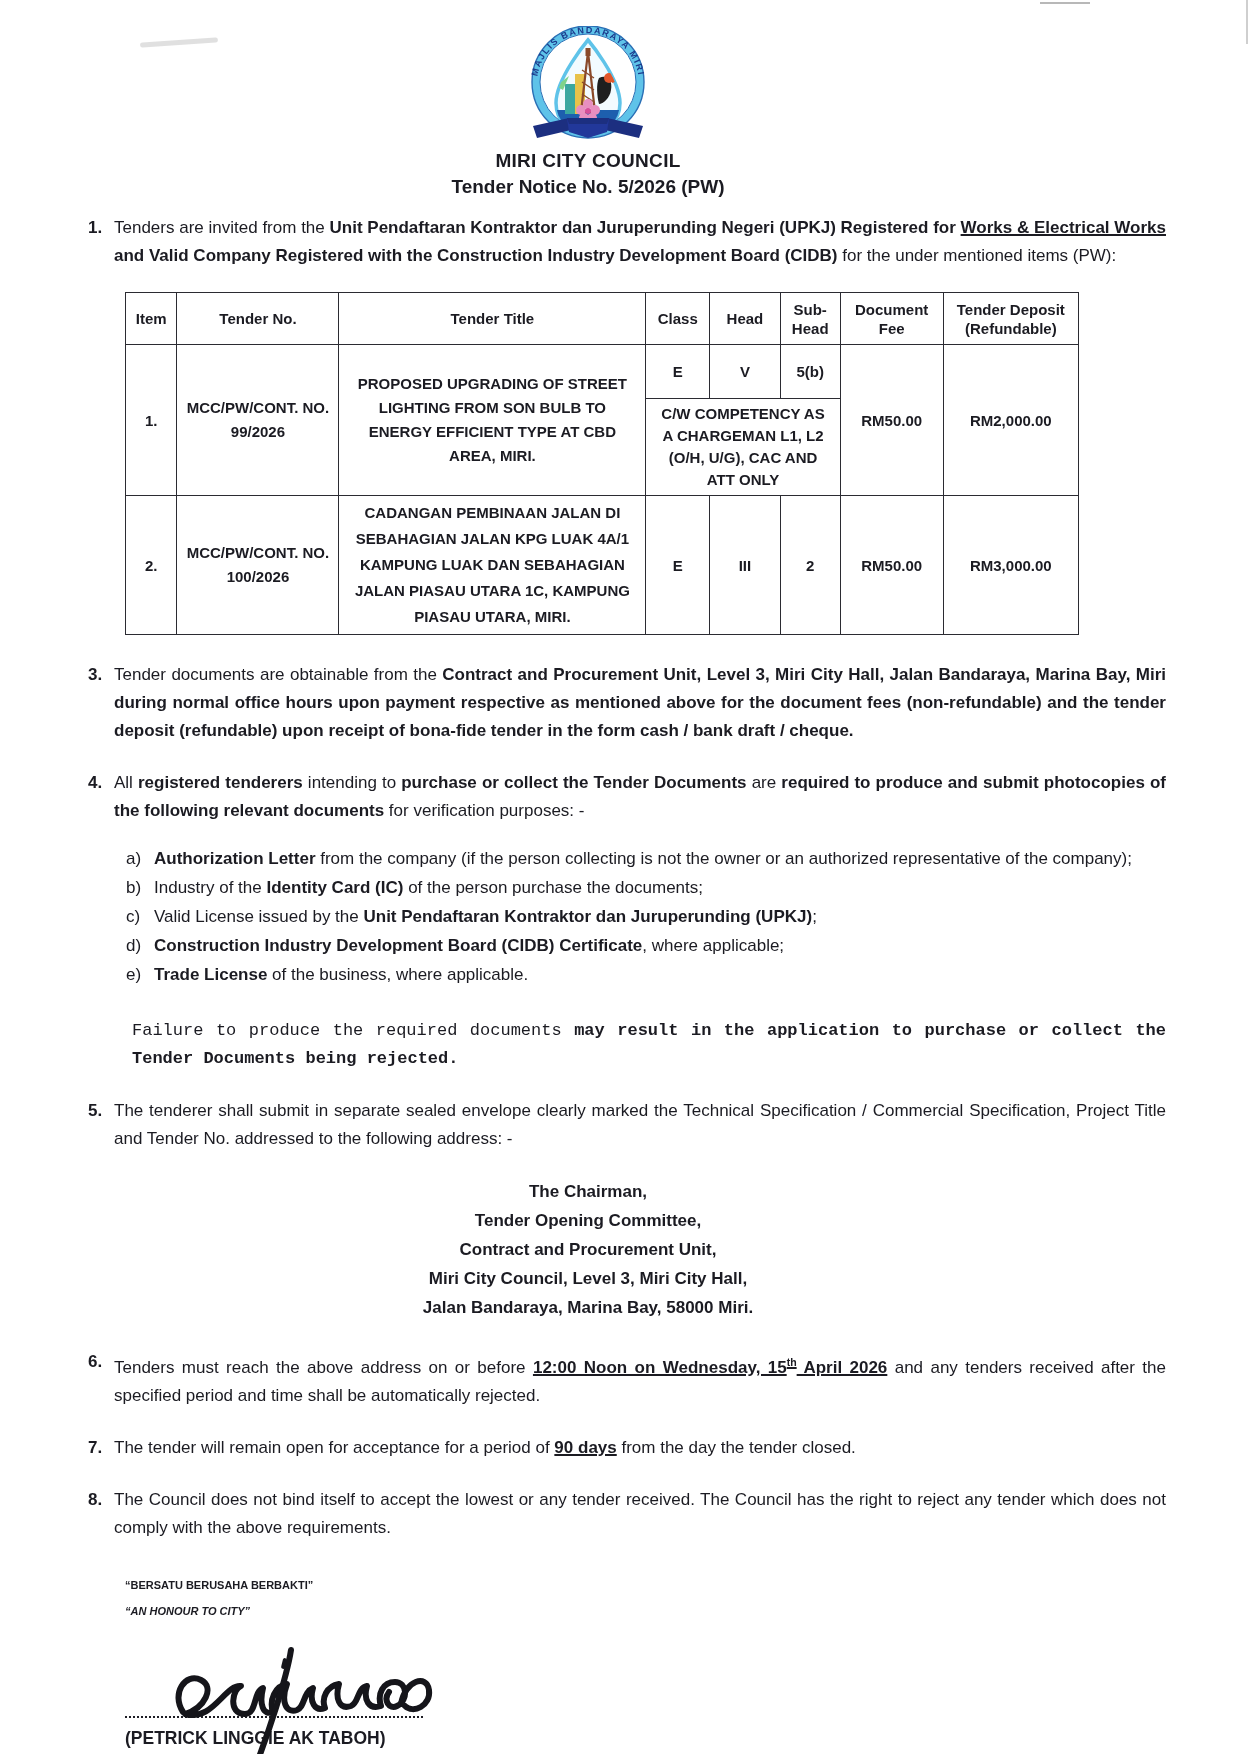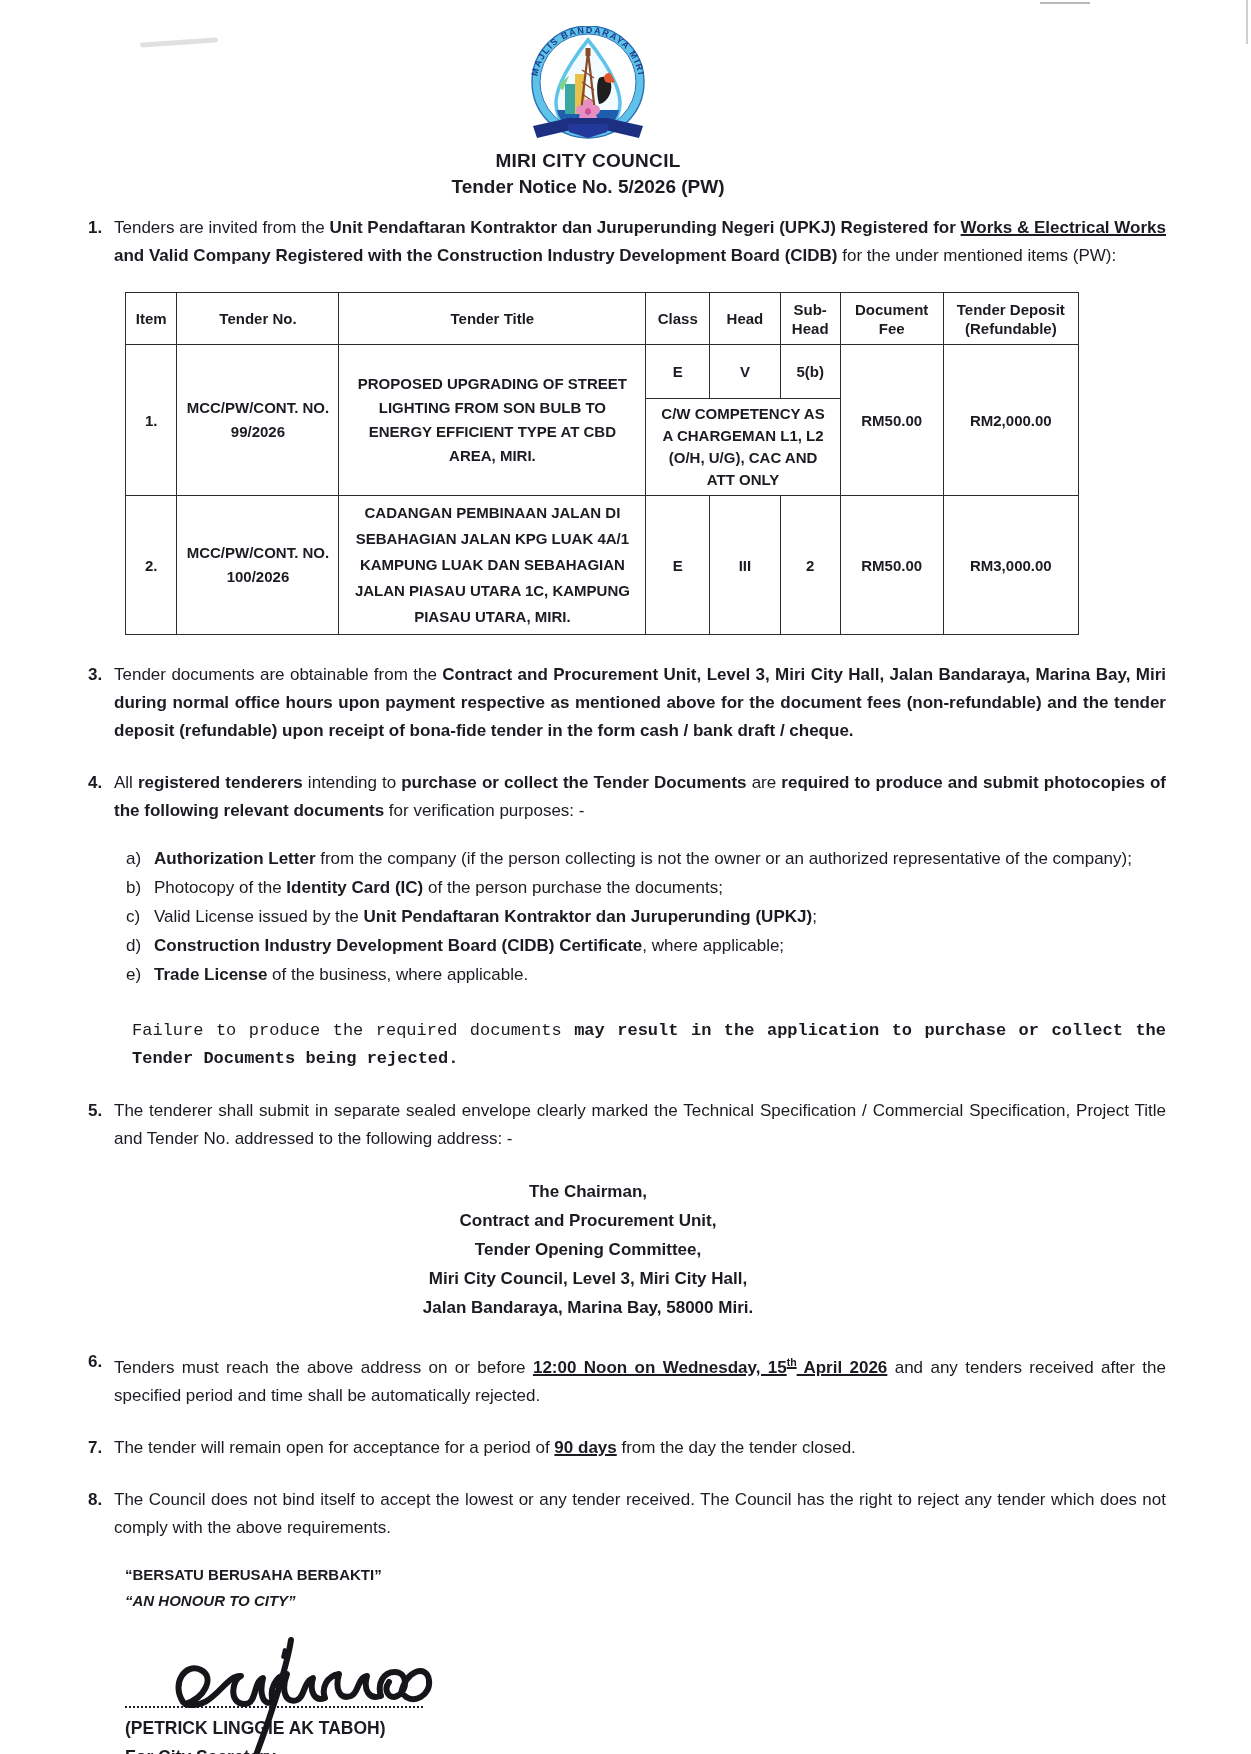--- a/index.html
+++ b/index.html
@@ -36,21 +36,21 @@
   tr.r2 td.cell-title { line-height:26px;margin-left:8px; }
   
   .doc-list { margin:20px 0 0 38px; font-size:17px; line-height:28px; }
   .doc-item { display:flex; margin-top:1px; }
   .doc-item .letter { flex:none; width:28px; }
   .doc-item .body { flex:1; }
   .failure-note { margin:28px 0 0 44px; font-size:17px; line-height:28px; text-align:justify;font-family:Liberation Mono, monospace; }
   
   .address { margin-top:24px; font-size:17px; font-weight:bold; line-height:29px; }
   
-  .motto { margin:20px 0 0 37px; font-size:15px; font-weight:bold; line-height:26px; }
+  .motto { margin:30px 0 0 37px; font-size:11px; font-weight:bold; line-height:26px; }
   .sig-area { position:relative; margin-left:37px; height:196px; }
   .pen-tick { position:absolute; left:157px; top:34px; width:4px; height:11px;
     background:#16161c; border-radius:2px; transform:rotate(14deg); }
   .pen-dash { position:absolute; left:147px; top:68px; width:13px; height:5px;
     background:#16161c; border-radius:2px; transform:rotate(-4deg); }
   .sig-svg { position:absolute; left:44px; top:18px; z-index:2; pointer-events:none; }
   .dotted-line { position:absolute; left:0; top:92px; width:298px;
     border-bottom:2.5px dotted #1d1d24; }
   .sig-name { position:absolute; left:0; top:100px; font-size:17.5px; font-weight:bold; line-height:29px; }
   
@@ -189,21 +189,21 @@
       <span class="body"><span>All </span><span class="b">registered tenderers</span><span> intending to </span><span class="b">purchase or collect the Tender Documents</span><span> are </span><span class="b">required to produce and submit photocopies of the following relevant documents</span><span> for verification purposes: -</span></span>
     </div>
 
     <div class="doc-list">
       <div class="doc-item">
         <span class="letter">a)</span>
         <span class="body"><span class="b">Authorization Letter</span><span> from the company (if the person collecting is not the owner or an authorized representative of the company);</span></span>
       </div>
       <div class="doc-item">
         <span class="letter">b)</span>
-        <span class="body"><span>Photocopy of the </span><span class="b">Identity Card (IC)</span><span> of the person purchase the documents;</span></span>
+        <span class="body"><span>Industry of the </span><span class="b">Identity Card (IC)</span><span> of the person purchase the documents;</span></span>
       </div>
       <div class="doc-item">
         <span class="letter">c)</span>
         <span class="body"><span>Valid License issued by the </span><span class="b">Unit Pendaftaran Kontraktor dan Juruperunding (UPKJ)</span><span>;</span></span>
       </div>
       <div class="doc-item">
         <span class="letter">d)</span>
         <span class="body"><span class="b">Construction Industry Development Board (CIDB) Certificate</span><span>, where applicable;</span></span>
       </div>
       <div class="doc-item">
@@ -214,22 +214,22 @@
 
     <div class="failure-note"><span>Failure to produce the required documents </span><span class="b">may result in the application to purchase or collect the Tender Documents being rejected.</span></div>
 
     <div class="clause">
       <span class="no">5.</span>
       <span class="body"><span>The tenderer shall submit in separate sealed envelope clearly marked the Technical Specification / Commercial Specification, Project Title and Tender No. addressed to the following address: -</span></span>
     </div>
 
     <div class="centered-col address">
       <div>The Chairman,</div>
+      <div>Tender Opening Committee,</div>
       <div>Contract and Procurement Unit,</div>
-      <div>Tender Opening Committee,</div>
       <div>Miri City Council, Level 3, Miri City Hall,</div>
       <div>Jalan Bandaraya, Marina Bay, 58000 Miri.</div>
     </div>
 
     <div class="clause" style="margin-top:26px;">
       <span class="no">6.</span>
       <span class="body"><span>Tenders must reach the above address on or before </span><span class="b u">12:00 Noon on Wednesday, 15</span><span class="b u sup">th</span><span class="b u"> April 2026</span><span> and any tenders received after the specified period and time shall be automatically rejected.</span></span>
     </div>
     <div class="clause">
       <span class="no">7.</span>

